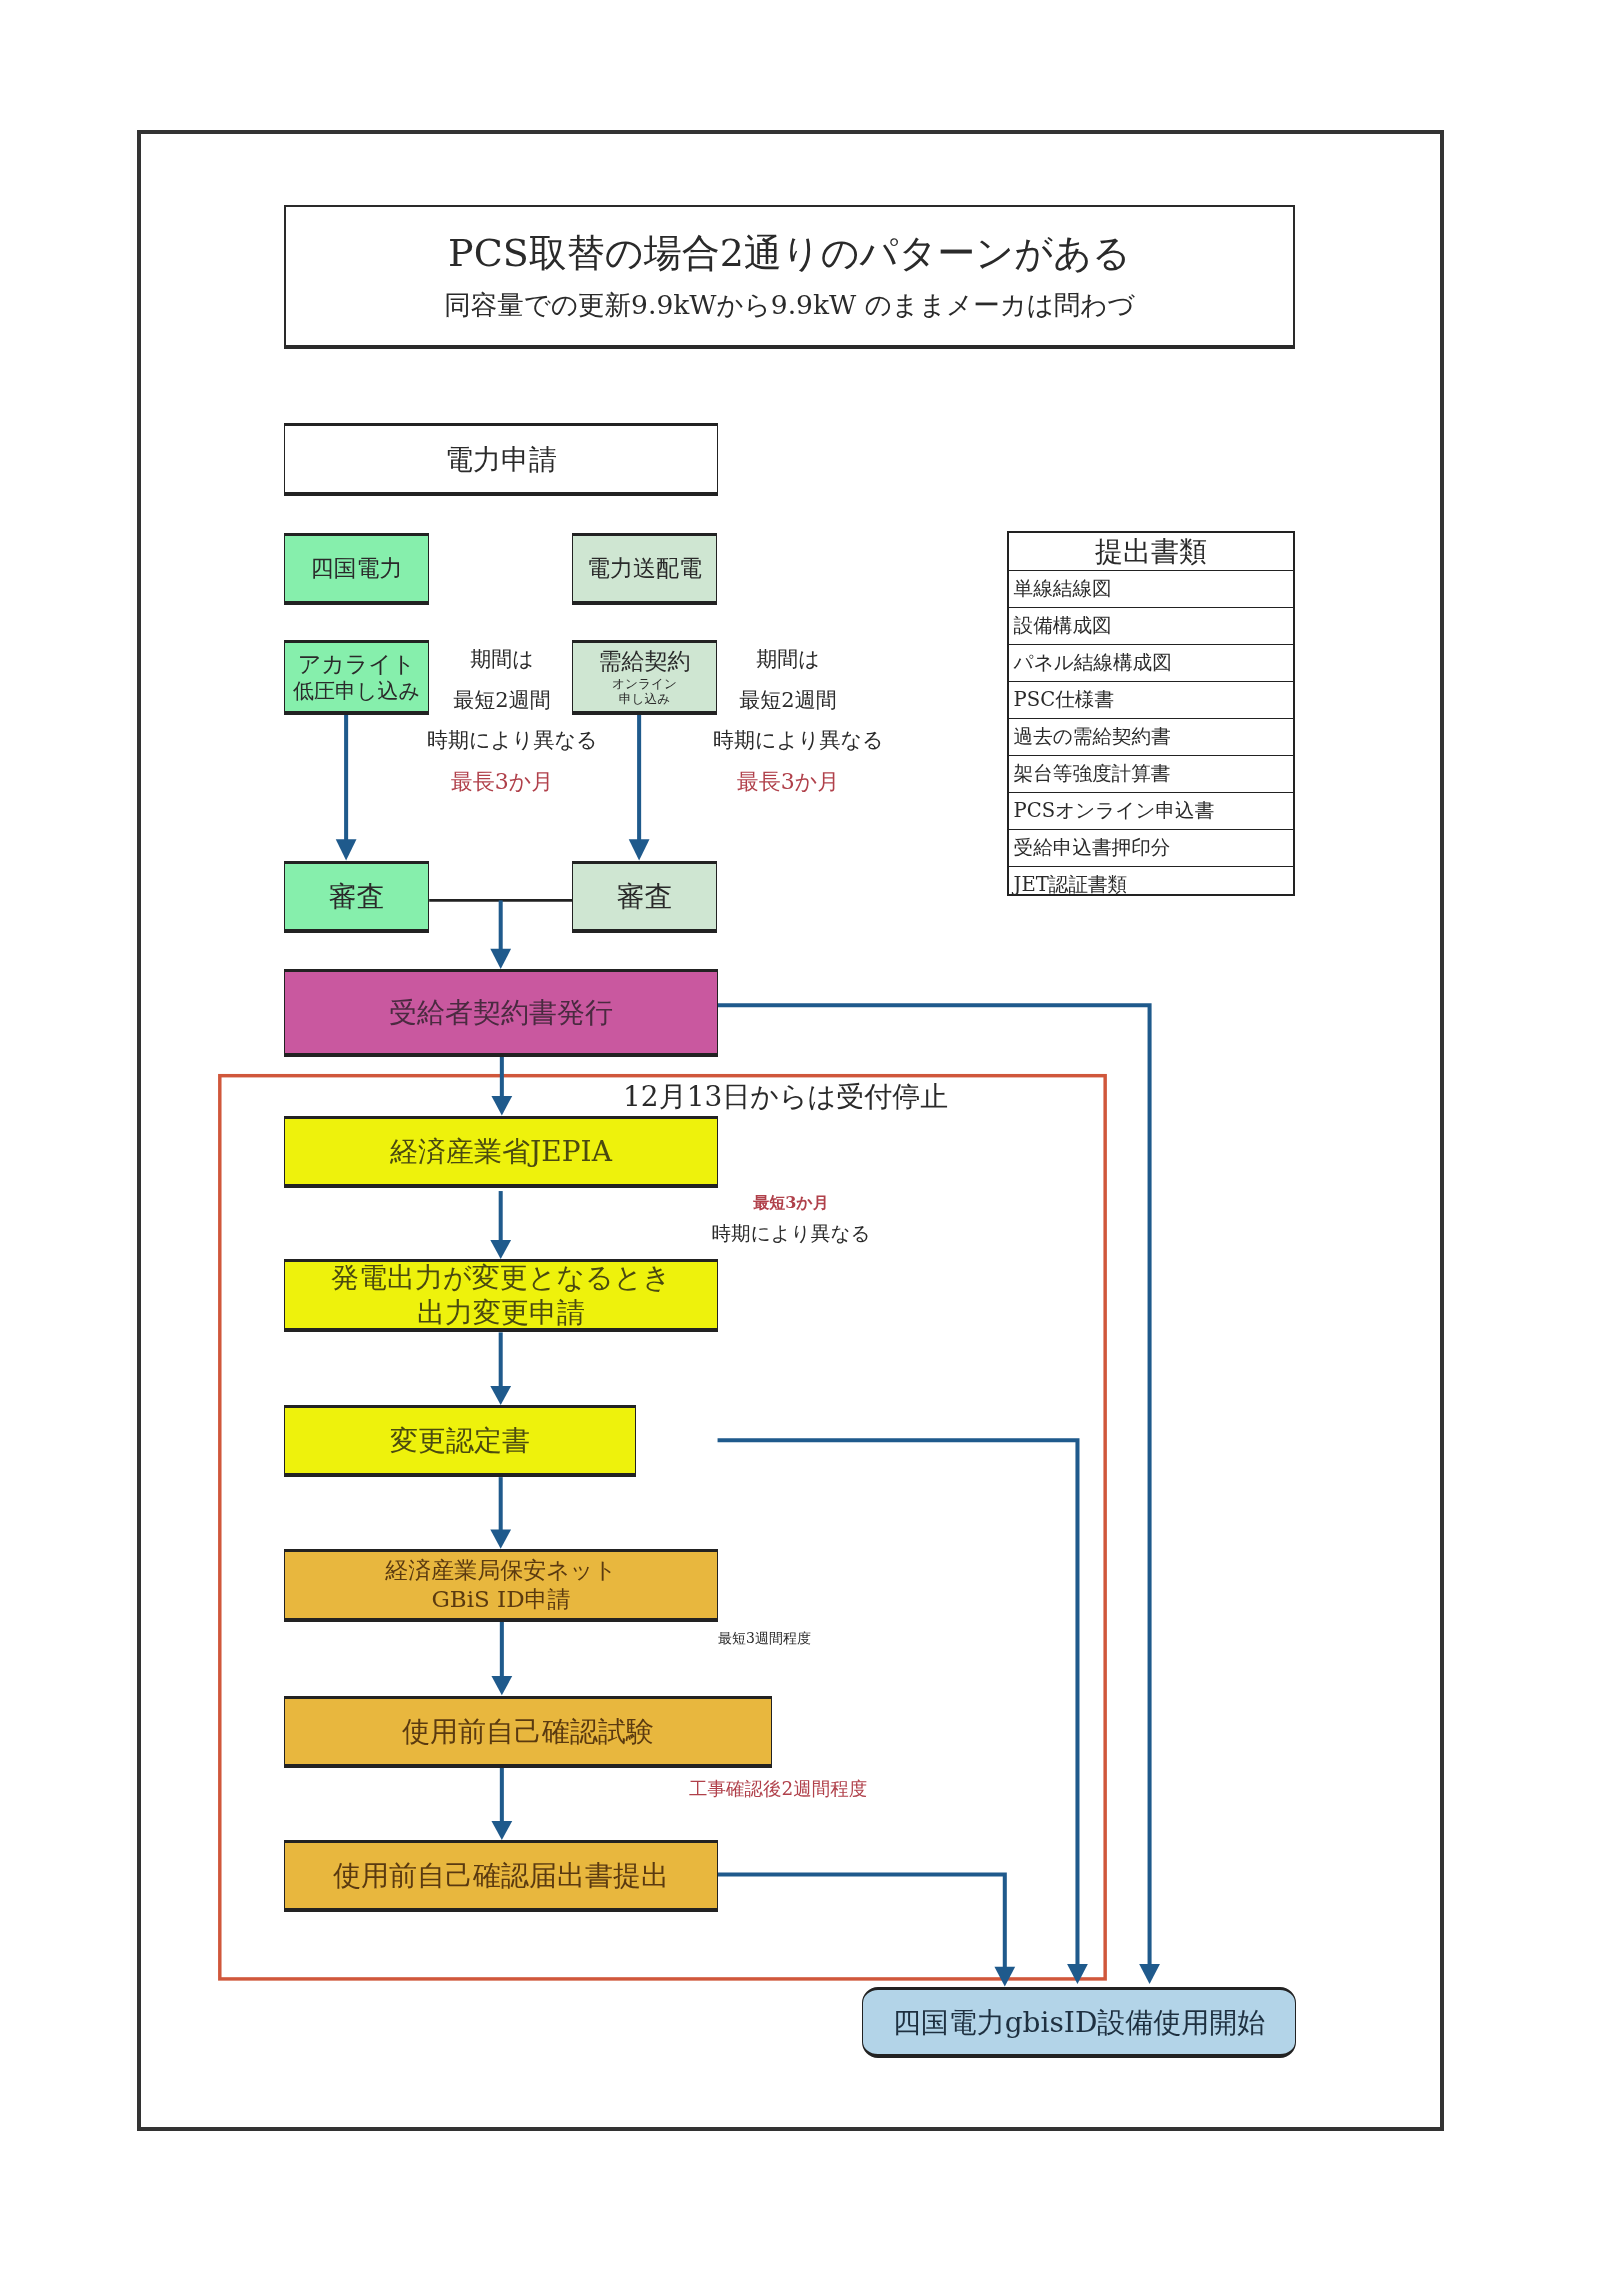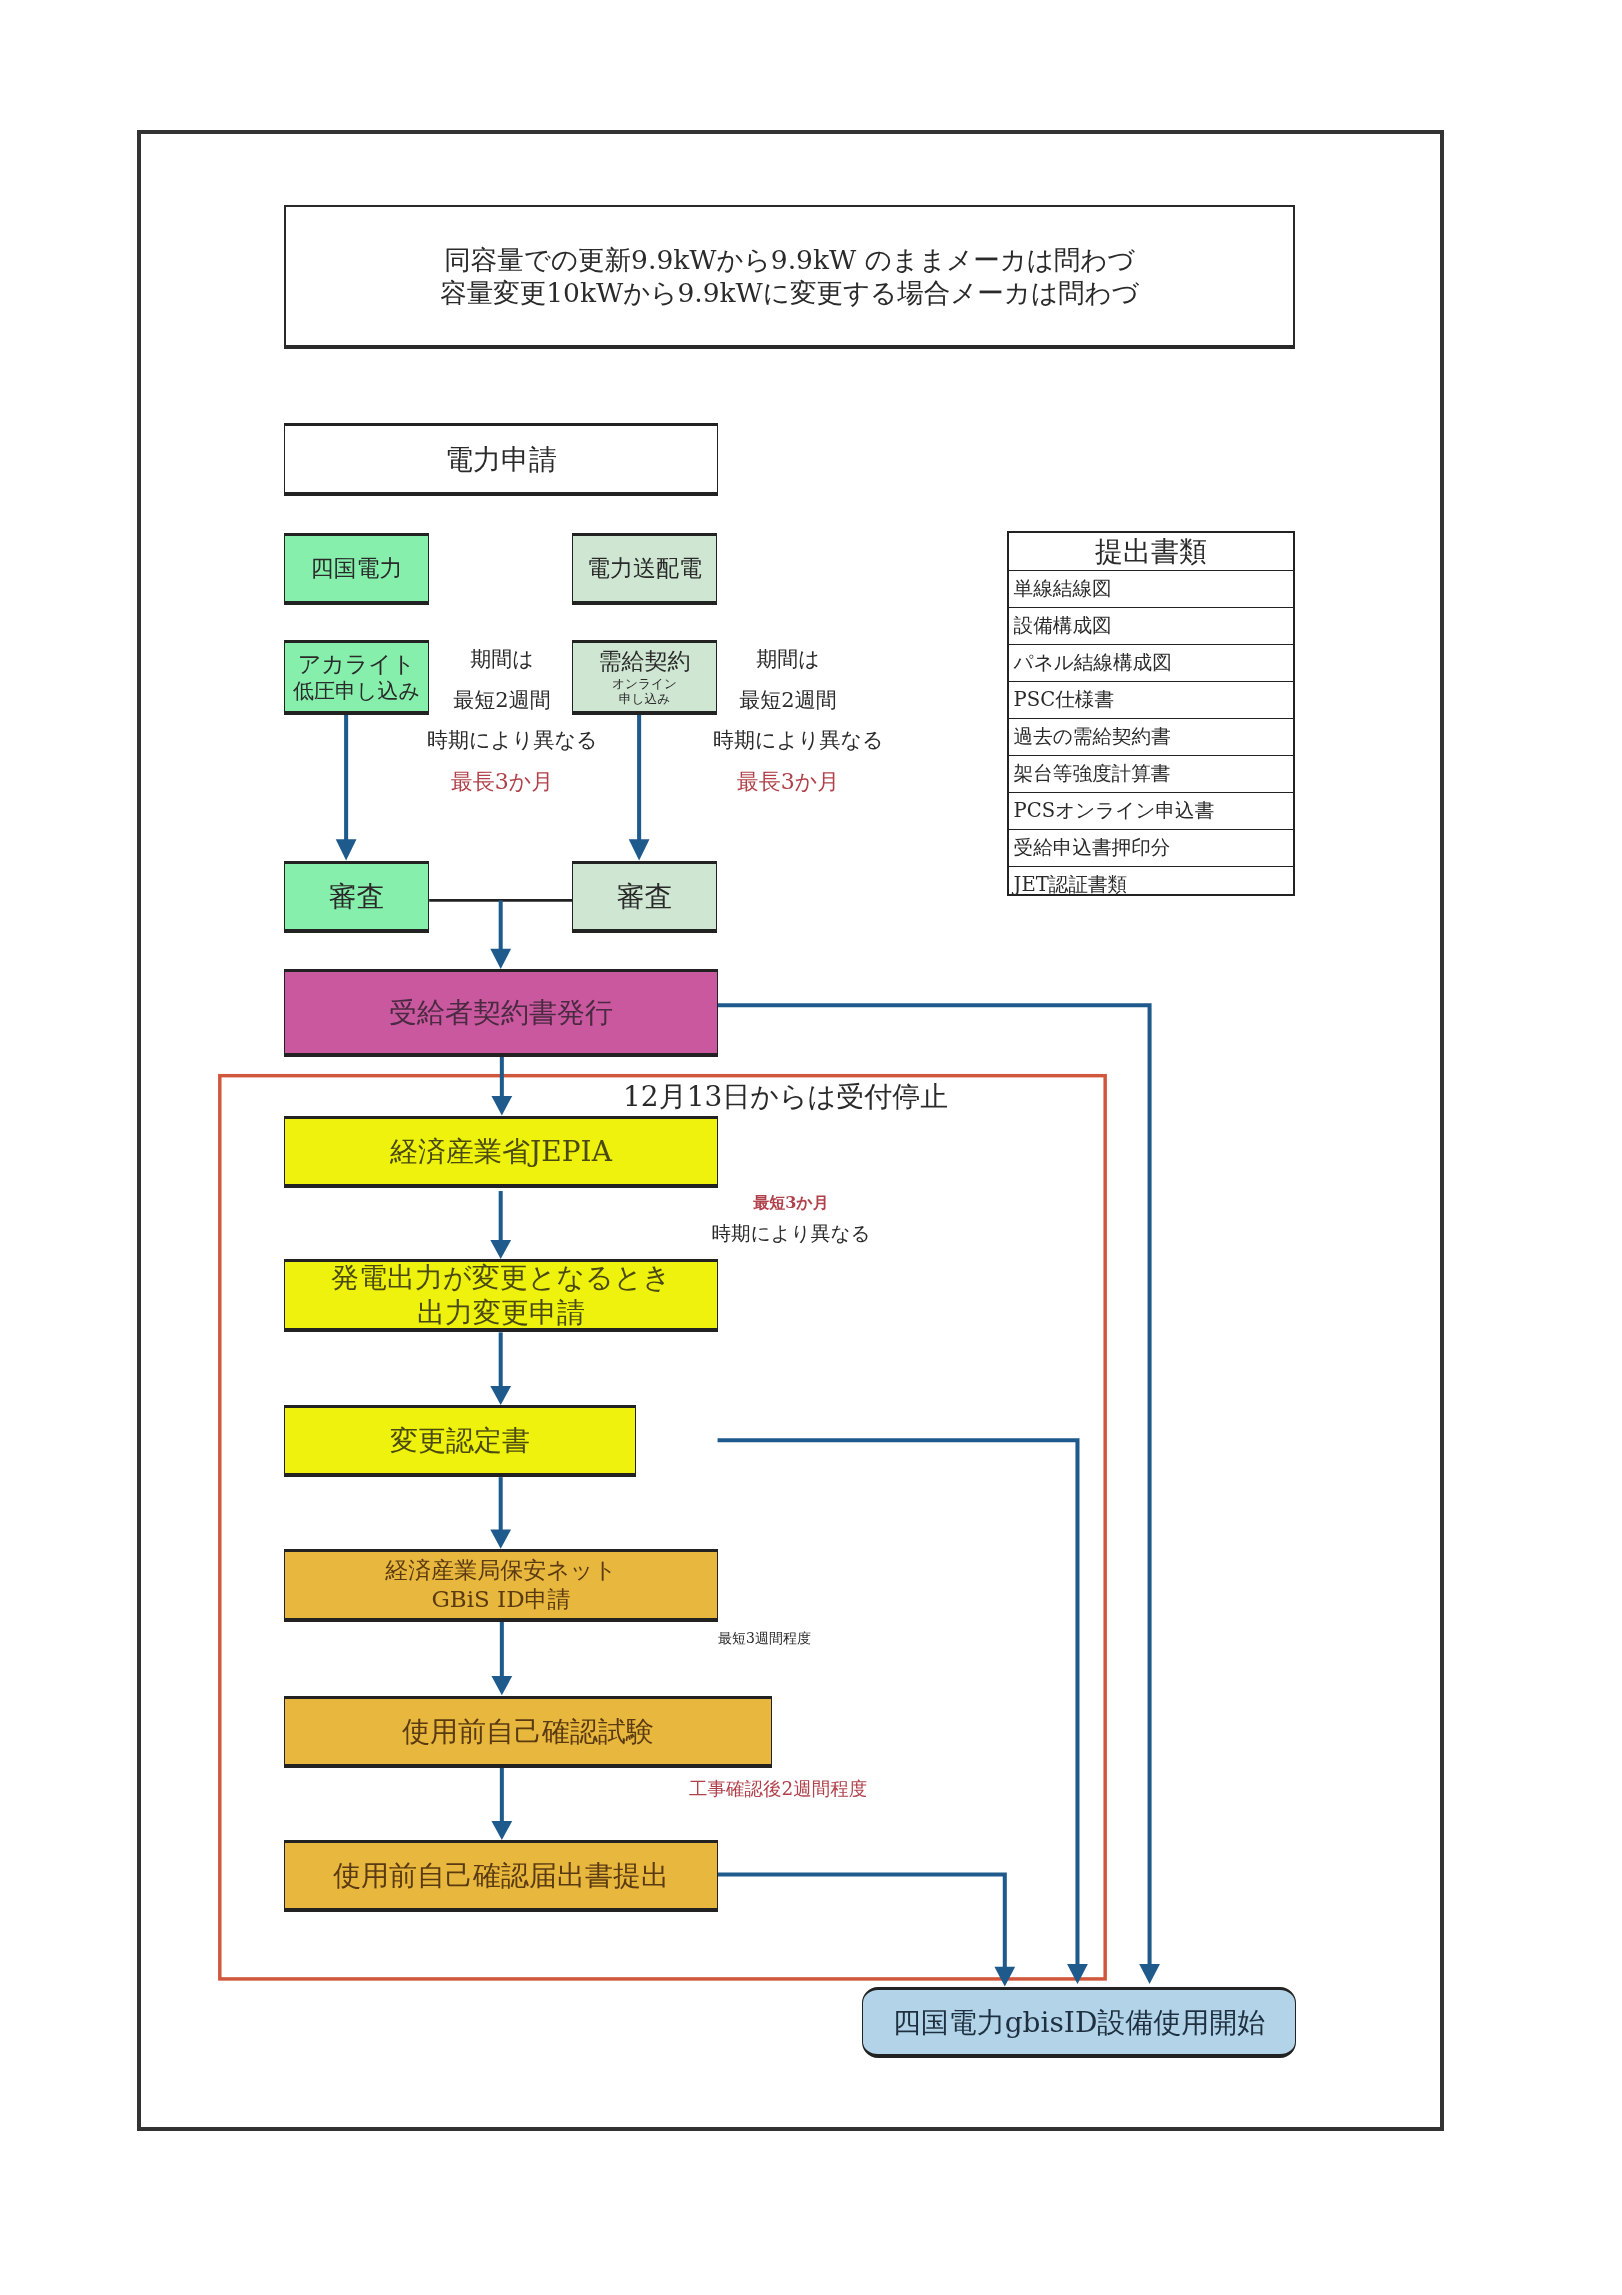--- a/index.html
+++ b/index.html
@@ -69,22 +69,22 @@
     <polyline points="1244,1743 1993,1743 1993,3420"></polyline>
     <path d="M1975,3405 L2011,3405 L1993,3440 Z" fill="#1f5a8c" stroke="none"></path>
     <polyline points="1244,2497 1868,2497 1868,3420"></polyline>
     <path d="M1850,3405 L1886,3405 L1868,3440 Z" fill="#1f5a8c" stroke="none"></path>
     <polyline points="1244,3250 1742,3250 1742,3425"></polyline>
     <path d="M1724,3410 L1760,3410 L1742,3444 Z" fill="#1f5a8c" stroke="none"></path>
   </g>
 </svg>
 
 <div class="abs box title-box">
+  <div class="title-main">PCS取替の場合2通りのパターンがある</div>
   <div class="title-sub">同容量での更新9.9kWから9.9kW のままメーカは問わづ</div>
-  <div class="title-sub">容量変更10kWから9.9kWに変更する場合メーカは問わづ</div>
 </div>
 
 <div class="abs box white t48" style="left:284px;top:423px;width:434px;height:73px;">
   <span>電力申請</span>
 </div>
 
 <div class="abs box pink t40" style="left:284px;top:533px;width:145px;height:72px;">
   <span>四国電力</span>
 </div>
 <div class="abs box green t40" style="left:572px;top:533px;width:145px;height:72px;">

